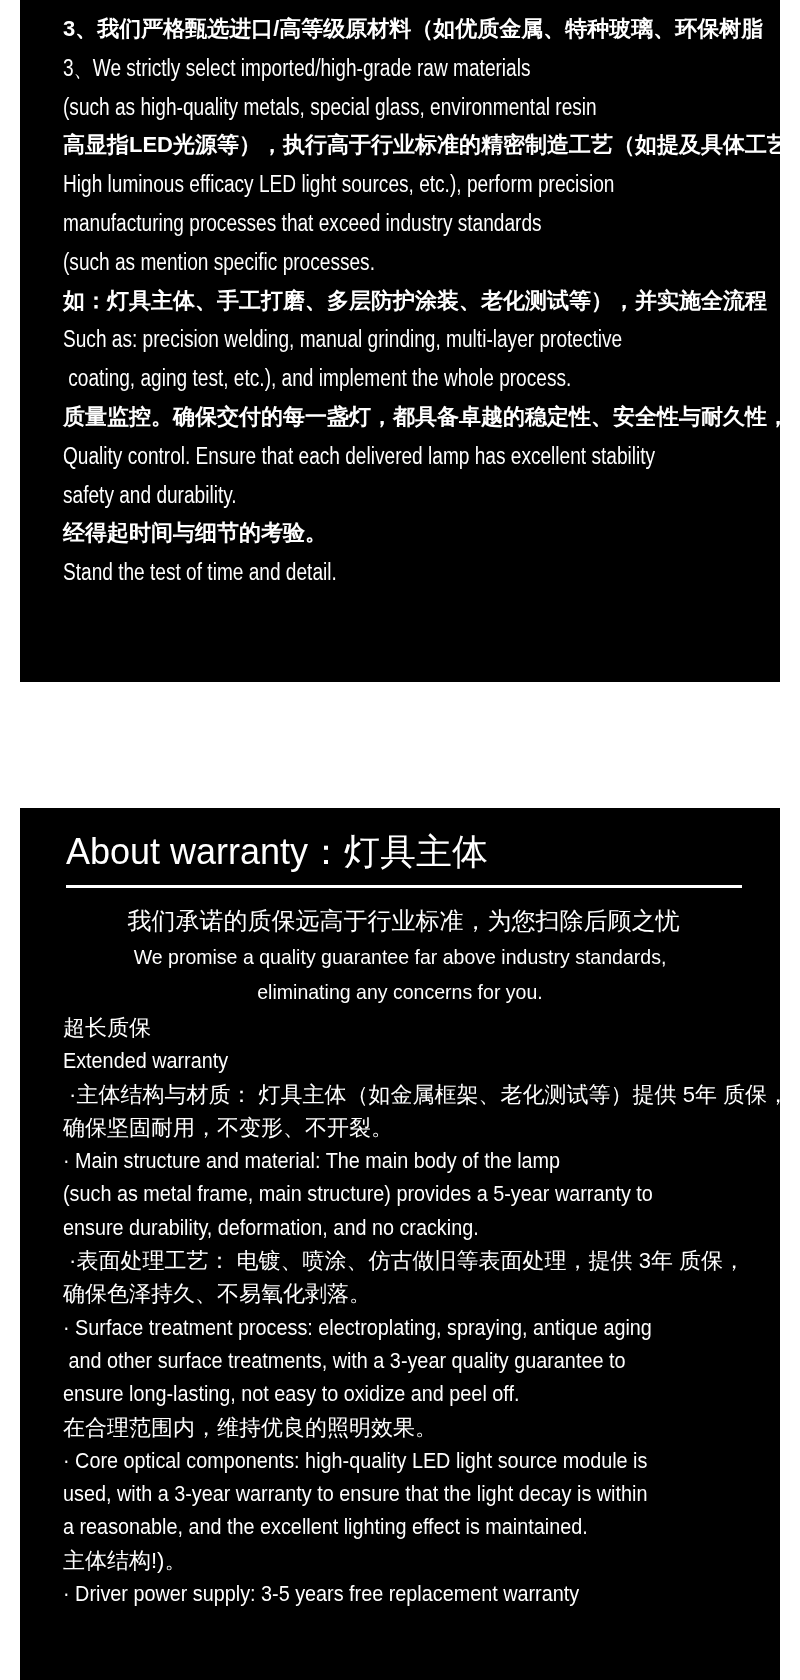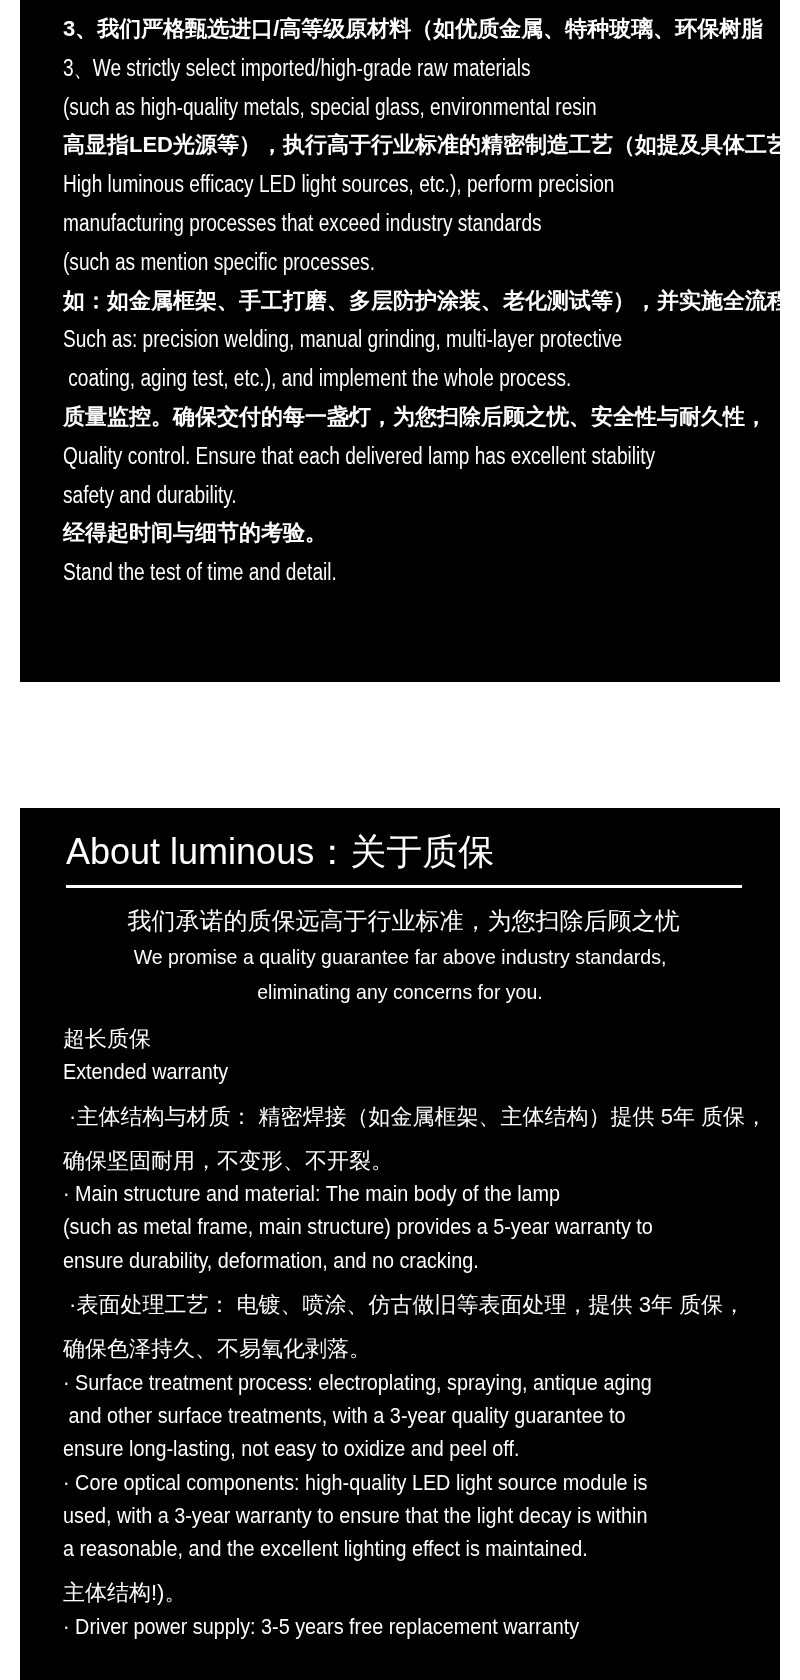--- a/index.html
+++ b/index.html
@@ -67,71 +67,72 @@
   .w-intro-en  { font-size: 21px; white-space: pre; transform: scaleX(0.93); transform-origin: 50% 50%; }
 
   #warranty-body {
     position: absolute;
     left: 43px;
     top: 203px;
     width: 705px;
     line-height: 33.3px;
   }
   .w-line { white-space: pre; }
-  .w-cjk  { font-size: 22px; margin-top: 11px; }
+  .w-cjk  { font-size: 22px; }
   .w-en   { font-size: 22px; transform: scaleX(0.90); transform-origin: 0 50%; }
 </style>
 </head>
 <body>
 
 <div id="page">
 
   <section class="panel" id="materials-panel">
     <div id="materials-lines">
       <div class="m-line m-cjk">3、我们严格甄选进口/高等级原材料（如优质金属、特种玻璃、环保树脂</div>
       <div class="m-line m-en">3、We strictly select imported/high-grade raw materials</div>
       <div class="m-line m-en">(such as high-quality metals, special glass, environmental resin</div>
       <div class="m-line m-cjk">高显指LED光源等），执行高于行业标准的精密制造工艺（如提及具体工艺</div>
       <div class="m-line m-en">High luminous efficacy LED light sources, etc.), perform precision</div>
       <div class="m-line m-en">manufacturing processes that exceed industry standards</div>
       <div class="m-line m-en">(such as mention specific processes.</div>
-      <div class="m-line m-cjk">如：如金属框架、手工打磨、多层防护涂装、老化测试等），并实施全流程</div>
+      <div class="m-line m-cjk">如：灯具主体、手工打磨、多层防护涂装、老化测试等），并实施全流程</div>
       <div class="m-line m-en">Such as: precision welding, manual grinding, multi-layer protective</div>
       <div class="m-line m-en"> coating, aging test, etc.), and implement the whole process.</div>
-      <div class="m-line m-cjk">质量监控。确保交付的每一盏灯，为您扫除后顾之忧、安全性与耐久性，</div>
+      <div class="m-line m-cjk">质量监控。确保交付的每一盏灯，都具备卓越的稳定性、安全性与耐久性，</div>
       <div class="m-line m-en">Quality control. Ensure that each delivered lamp has excellent stability</div>
       <div class="m-line m-en">safety and durability.</div>
       <div class="m-line m-cjk">经得起时间与细节的考验。</div>
       <div class="m-line m-en">Stand the test of time and detail.</div>
     </div>
   </section>
 
   <section class="panel" id="warranty-panel">
-    <h1 id="warranty-heading" style="margin:0; font-weight:400;">About luminous：关于质保</h1>
+    <h1 id="warranty-heading" style="margin:0; font-weight:400;">About warranty：灯具主体</h1>
     <div id="warranty-divider"></div>
 
     <div id="warranty-intro">
       <div class="w-intro-cjk">我们承诺的质保远高于行业标准，为您扫除后顾之忧</div>
       <div class="w-intro-en">We promise a quality guarantee far above industry standards,</div>
       <div class="w-intro-en">eliminating any concerns for you.</div>
     </div>
 
     <div id="warranty-body">
       <div class="w-line w-cjk">超长质保</div>
       <div class="w-line w-en">Extended warranty</div>
-      <div class="w-line w-cjk"> ·主体结构与材质： 精密焊接（如金属框架、主体结构）提供 5年 质保，</div>
+      <div class="w-line w-cjk"> ·主体结构与材质： 灯具主体（如金属框架、老化测试等）提供 5年 质保，</div>
       <div class="w-line w-cjk">确保坚固耐用，不变形、不开裂。</div>
       <div class="w-line w-en">· Main structure and material: The main body of the lamp</div>
       <div class="w-line w-en">(such as metal frame, main structure) provides a 5-year warranty to</div>
       <div class="w-line w-en">ensure durability, deformation, and no cracking.</div>
       <div class="w-line w-cjk"> ·表面处理工艺： 电镀、喷涂、仿古做旧等表面处理，提供 3年 质保，</div>
       <div class="w-line w-cjk">确保色泽持久、不易氧化剥落。</div>
       <div class="w-line w-en">· Surface treatment process: electroplating, spraying, antique aging</div>
       <div class="w-line w-en"> and other surface treatments, with a 3-year quality guarantee to</div>
       <div class="w-line w-en">ensure long-lasting, not easy to oxidize and peel off.</div>
+      <div class="w-line w-cjk">在合理范围内，维持优良的照明效果。</div>
       <div class="w-line w-en">· Core optical components: high-quality LED light source module is</div>
       <div class="w-line w-en">used, with a 3-year warranty to ensure that the light decay is within</div>
       <div class="w-line w-en">a reasonable, and the excellent lighting effect is maintained.</div>
       <div class="w-line w-cjk">主体结构!)。</div>
       <div class="w-line w-en">· Driver power supply: 3-5 years free replacement warranty</div>
     </div>
   </section>
 
 </div>
 

